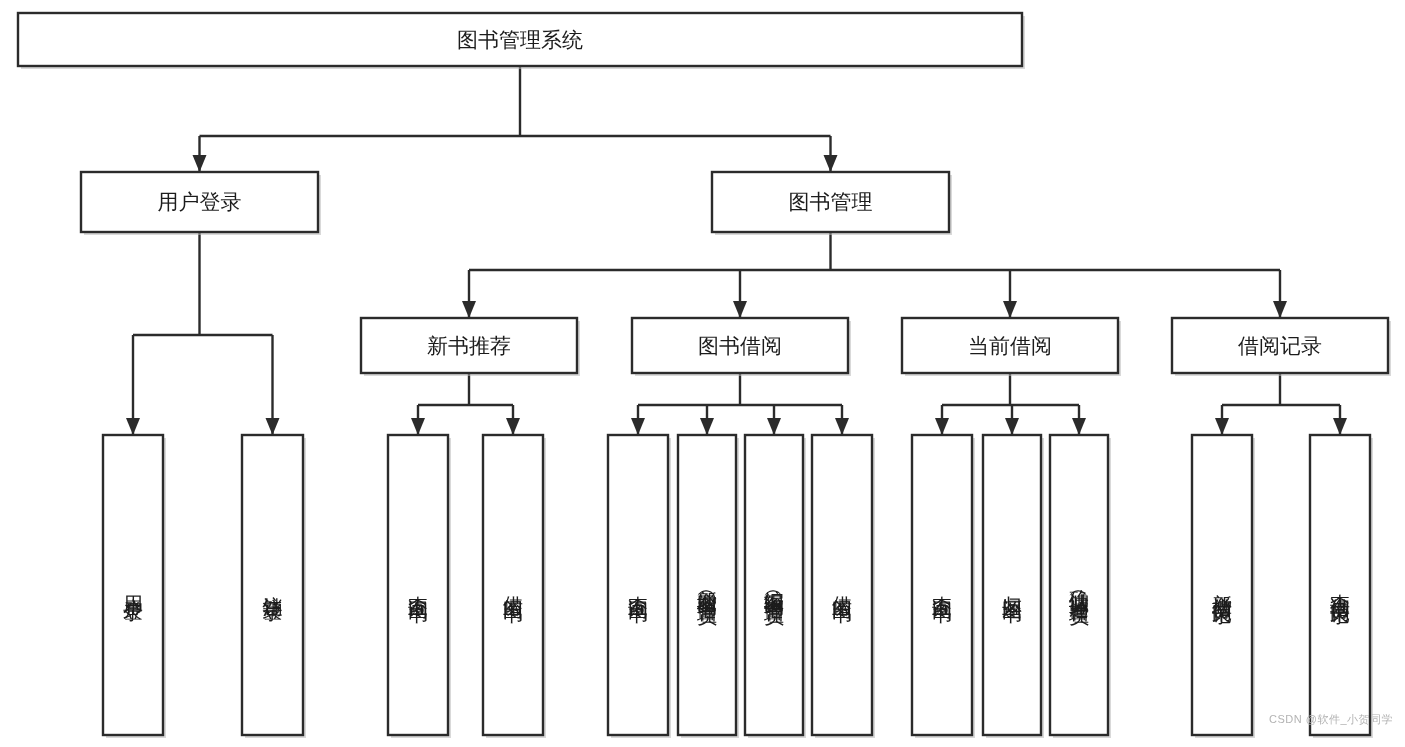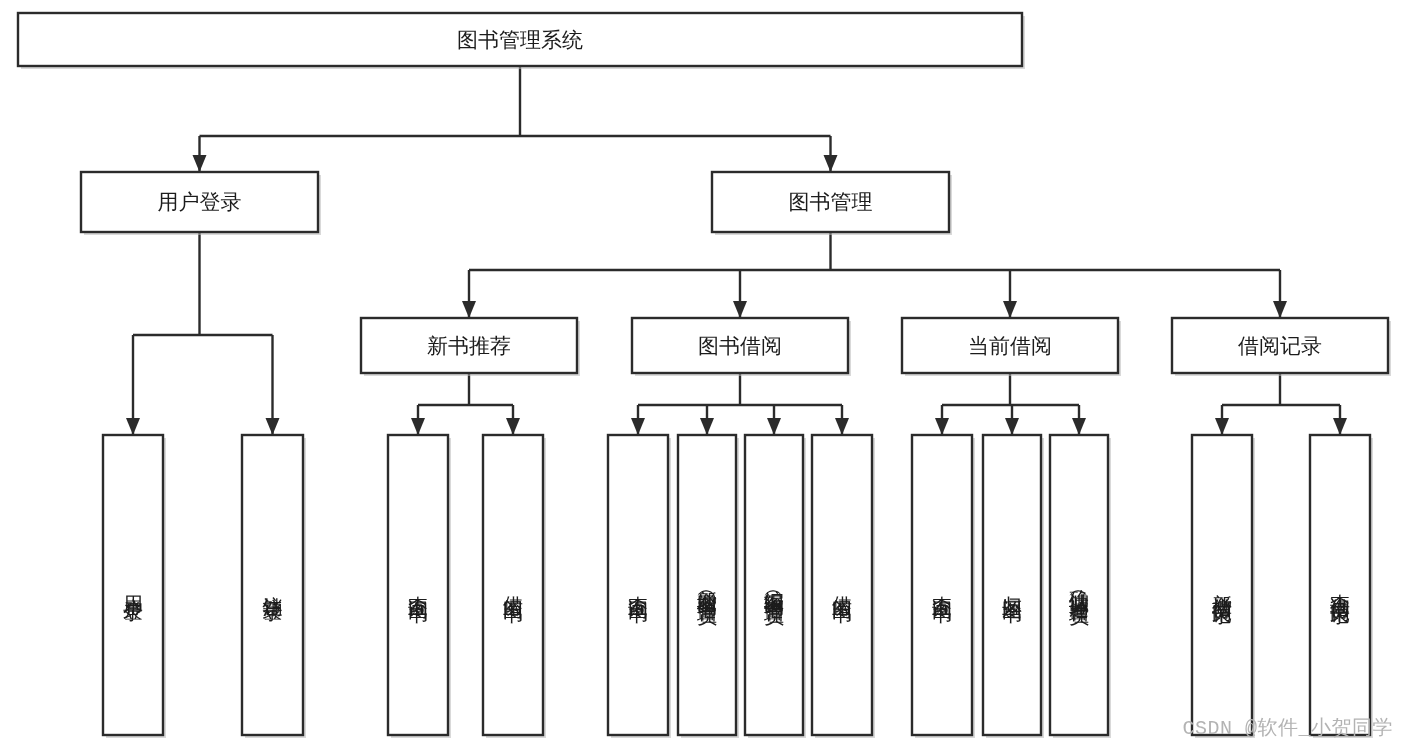--- a/index.html
+++ b/index.html
@@ -63,23 +63,23 @@
     font-size: 20px;
     line-height: 1.16;
     letter-spacing: 2.5px;
     color: #1c1c1c;
     white-space: nowrap;
     pointer-events: none;
   }
   .watermark {
     position: absolute;
     right: 12px;
-    bottom: 6px;
-    font-family: Liberation Mono, monospace;
-    font-size: 20px;
+    bottom: 20px;
+    font-family: Liberation Sans, sans-serif;
+    font-size: 11px;
     color: #b3b3b3;
     letter-spacing: 0.5px;
     white-space: nowrap;
   }
 </style>
 </head>
 <body>
 
 <div id="diagram-root">
 

